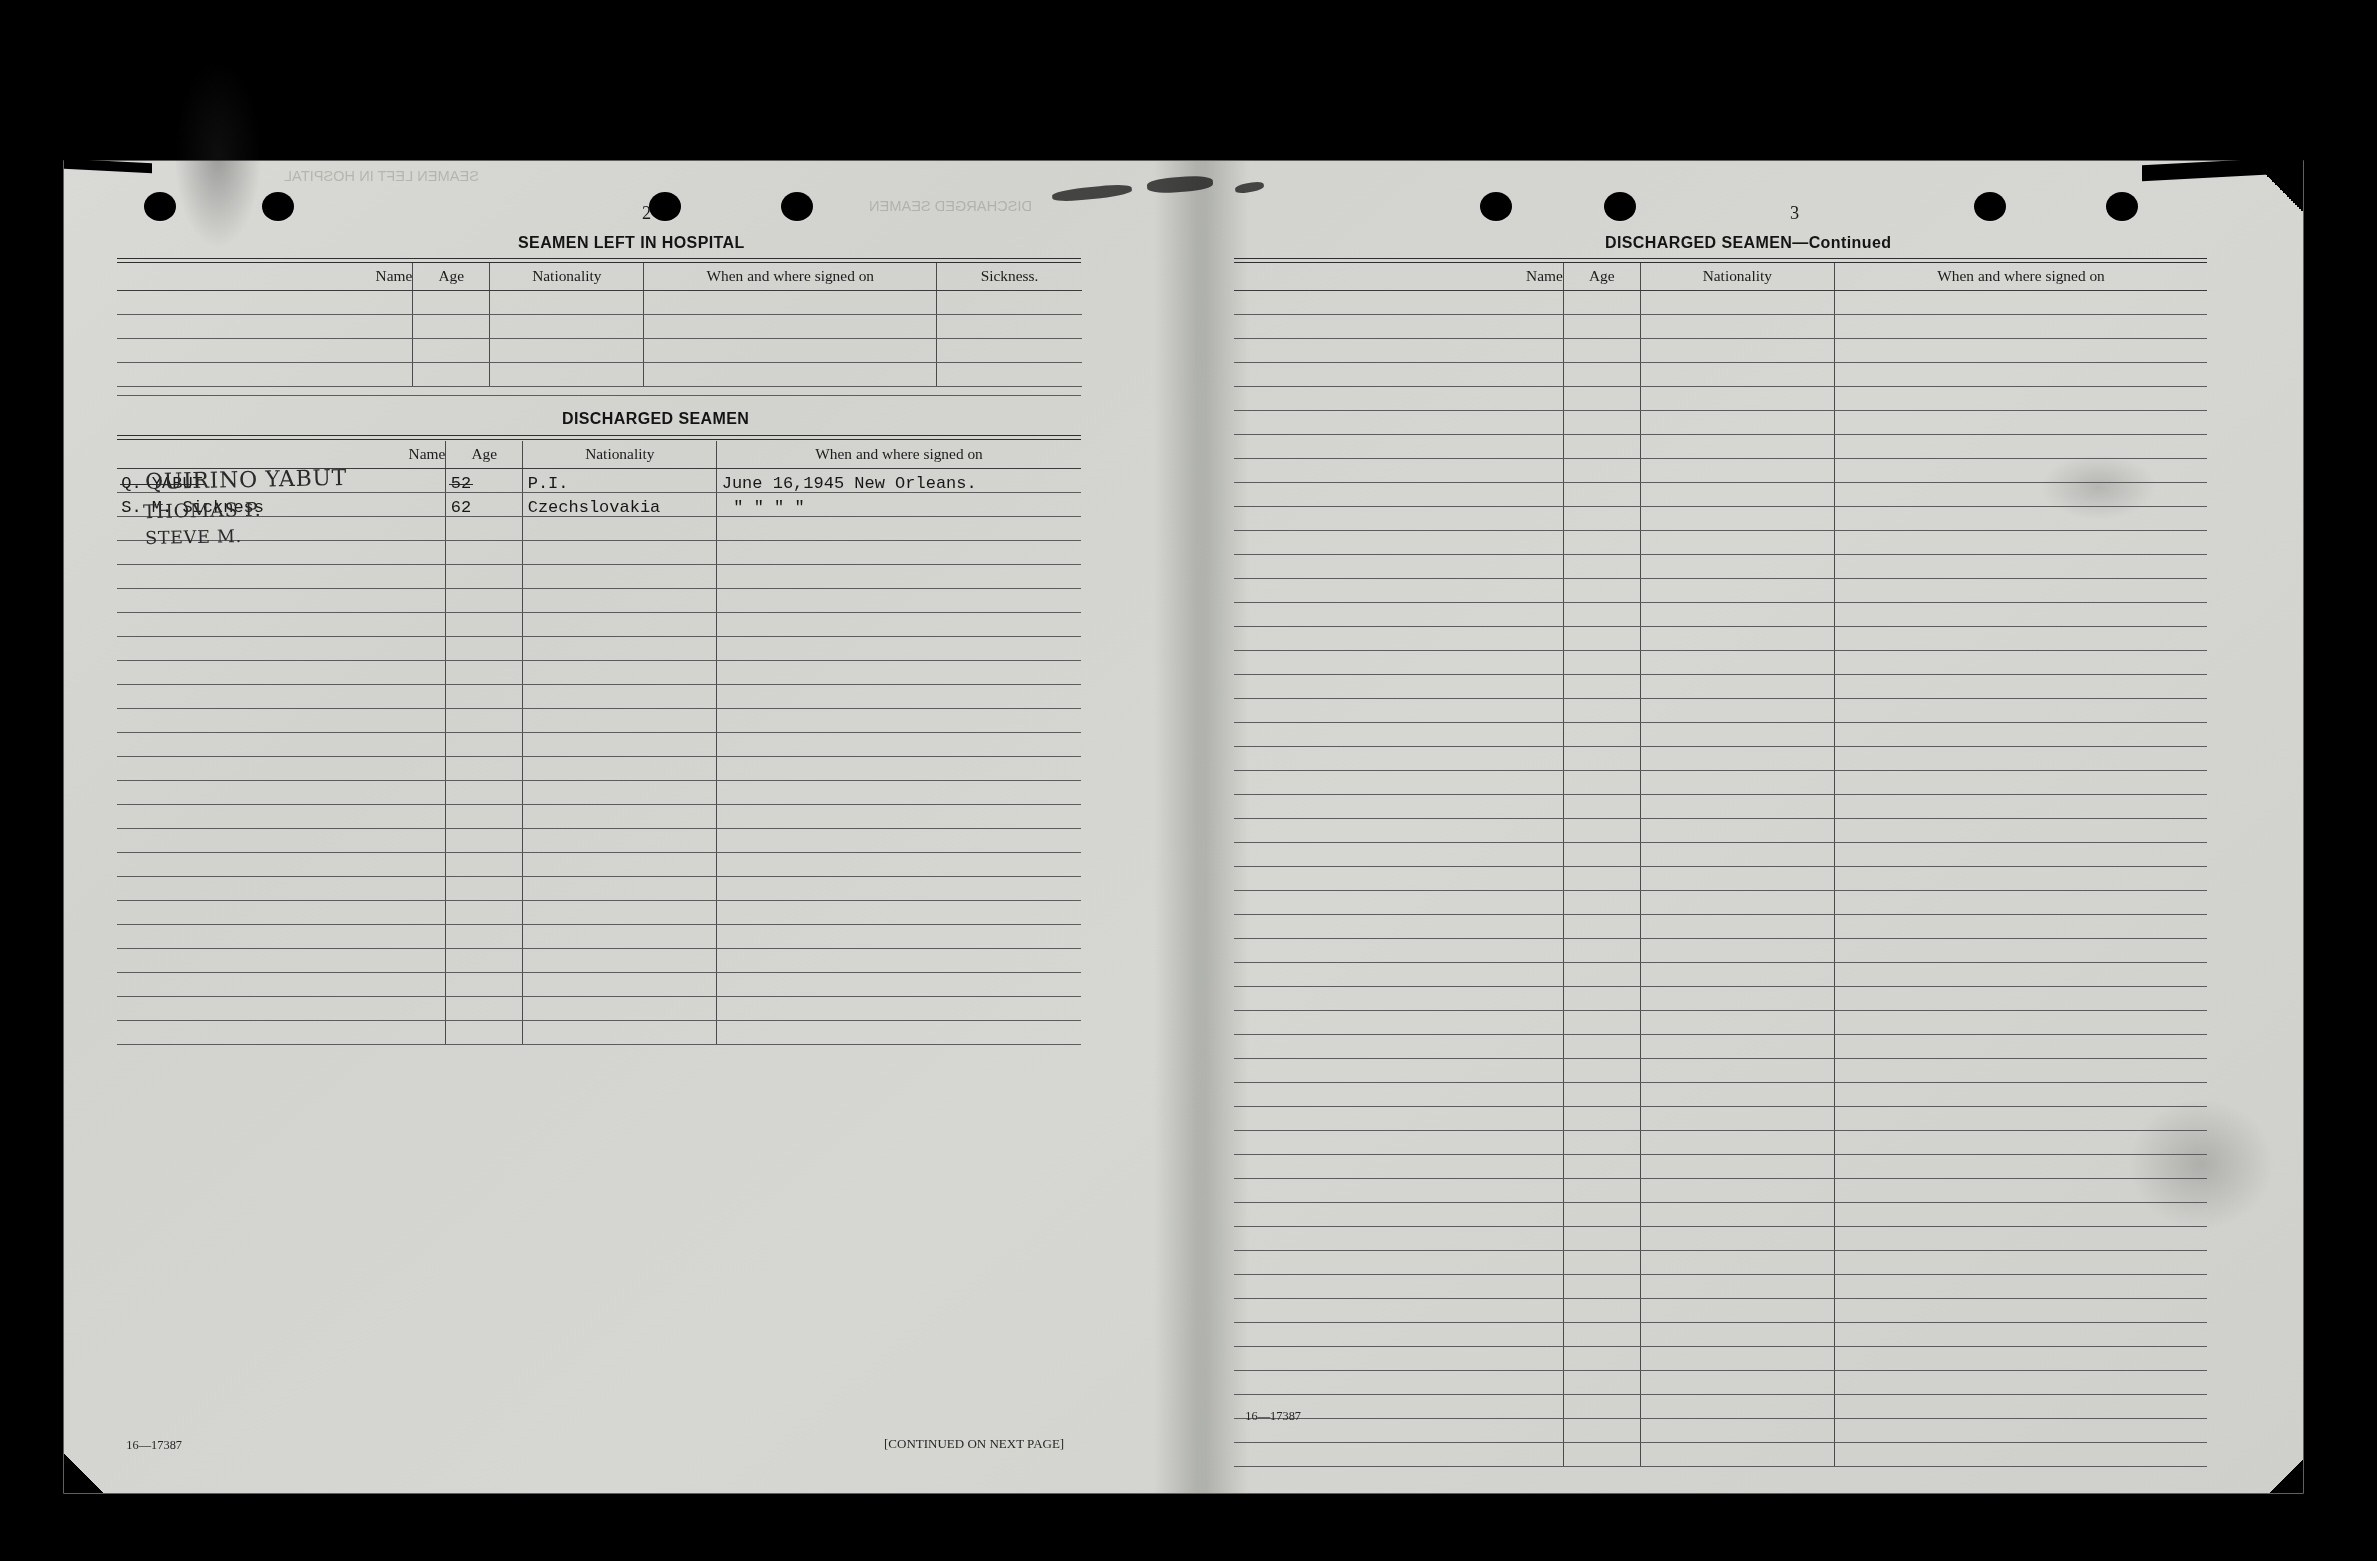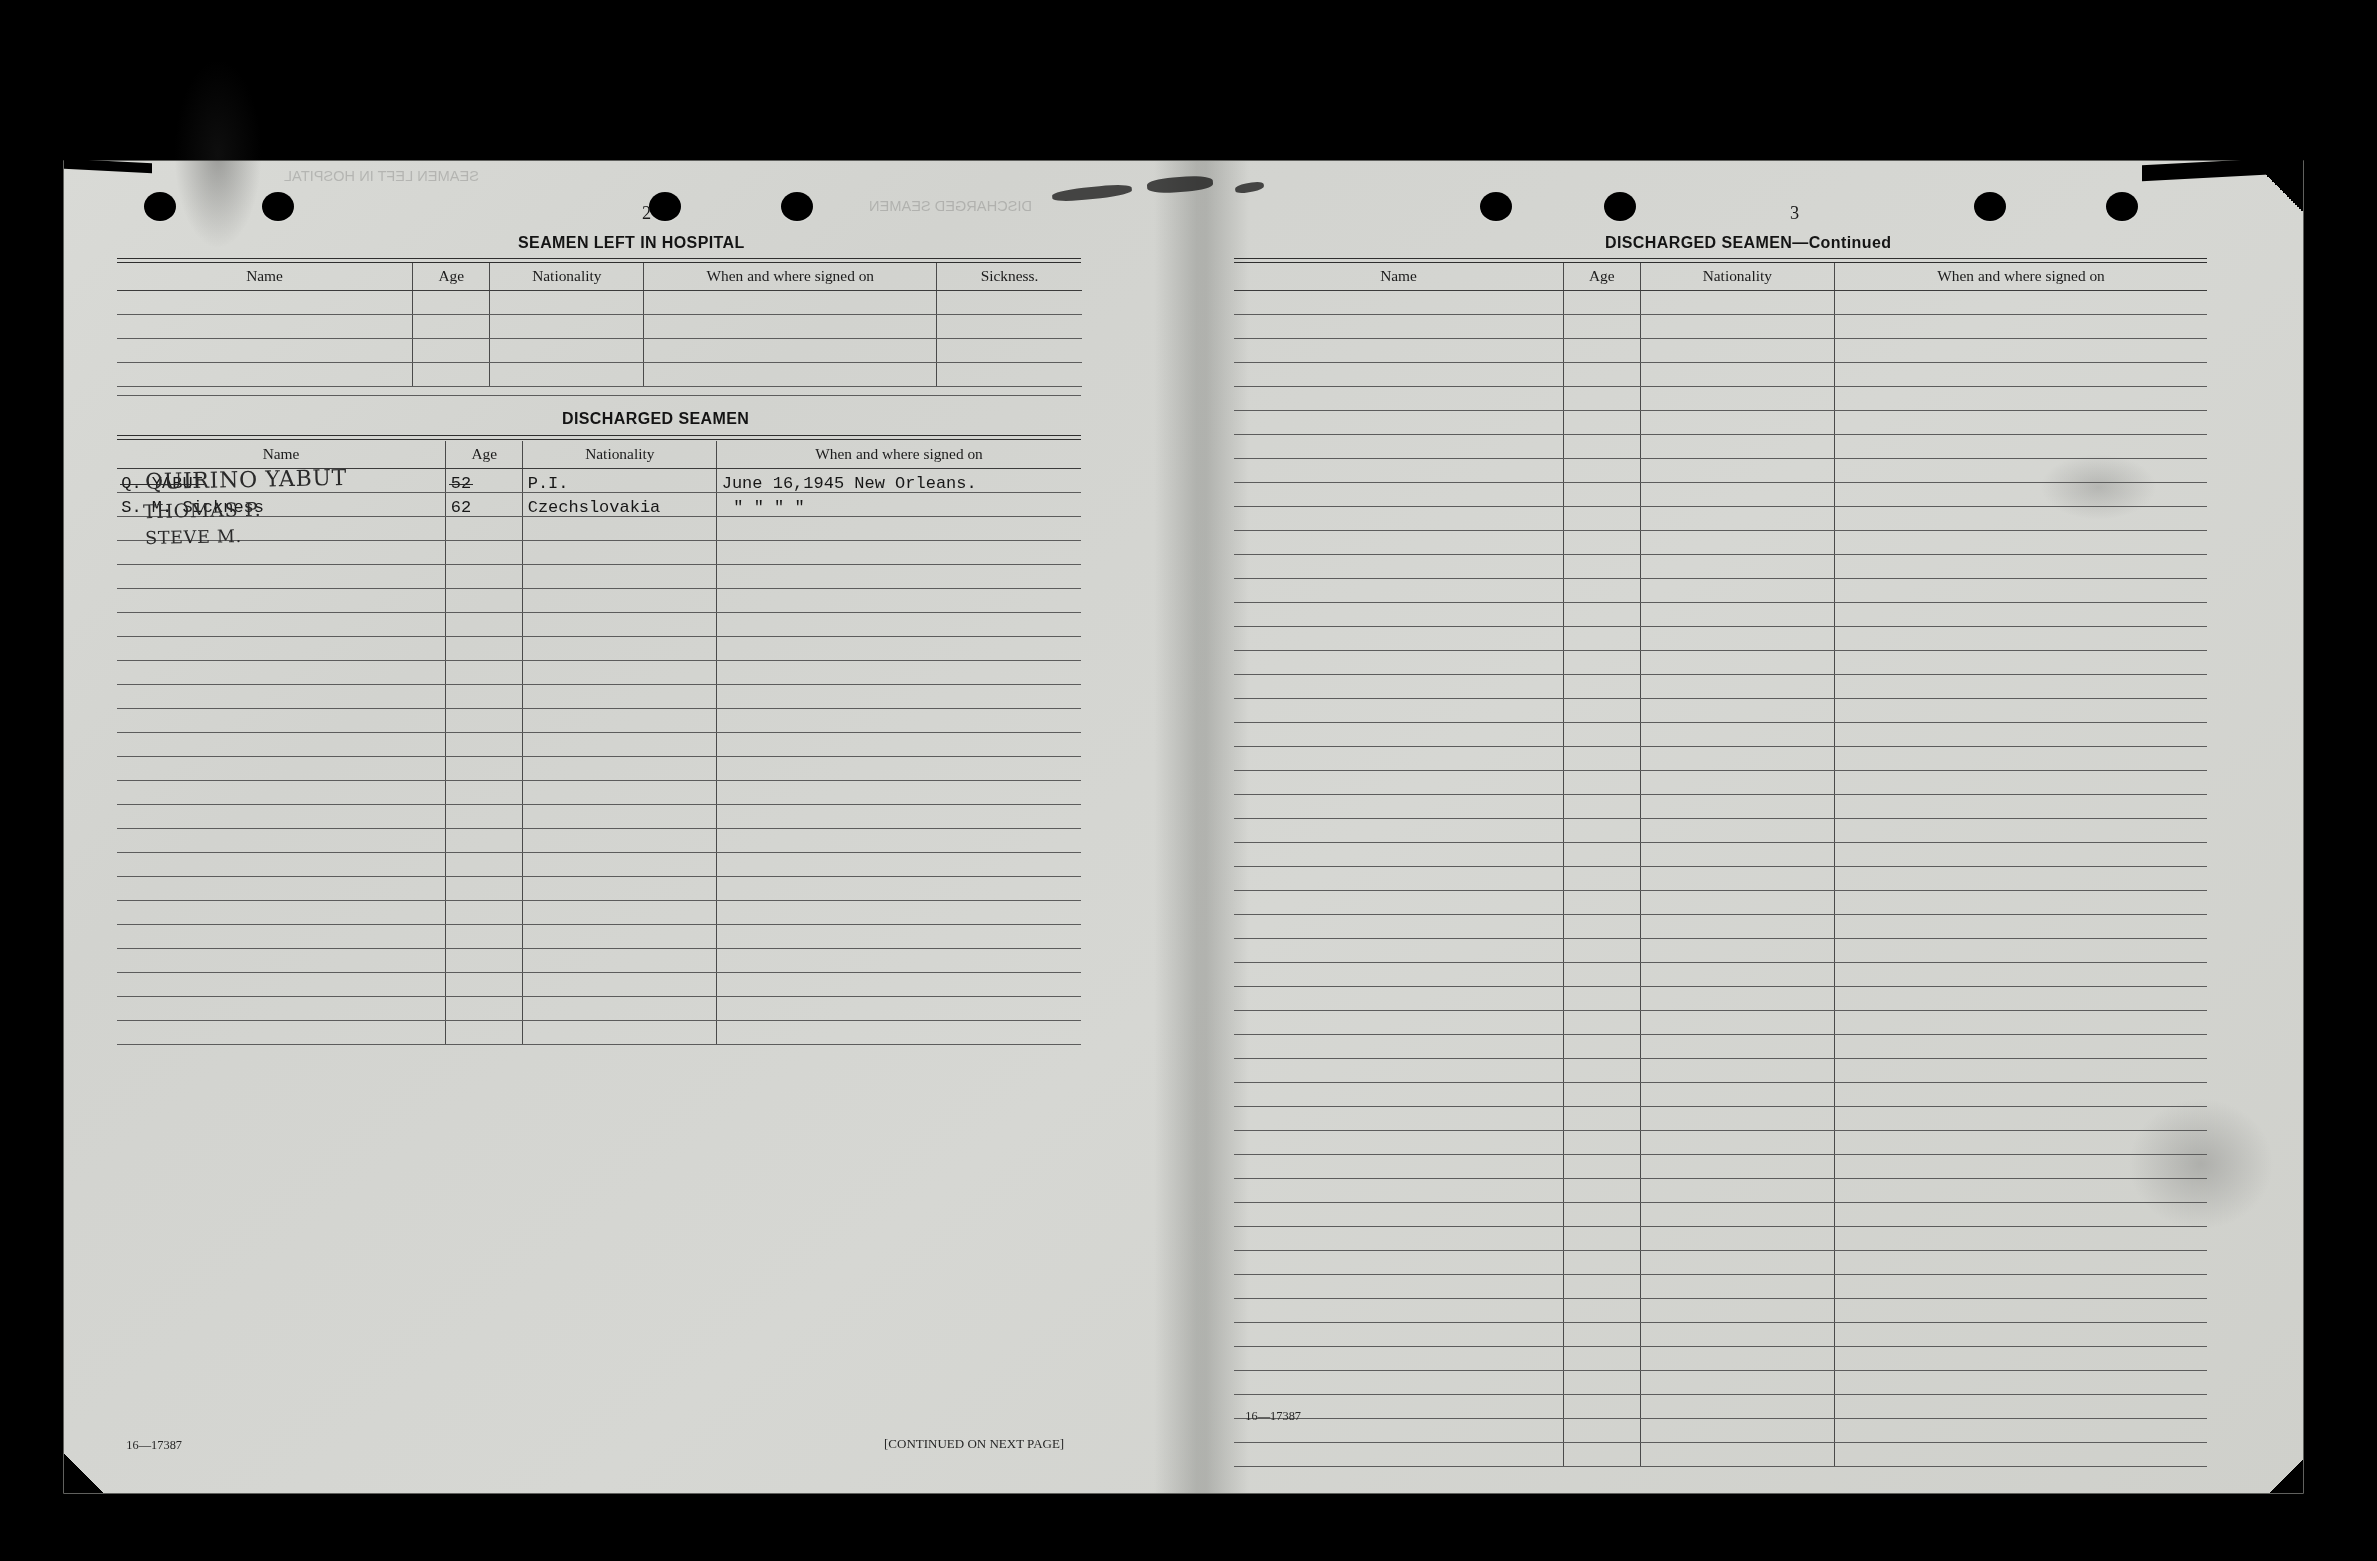--- a/index.html
+++ b/index.html
@@ -111,21 +111,21 @@
   }
   table.form th {
     font-weight: normal;
     font-size: 15.4px;
     text-align: center;
     padding: 4.4px 0 5.1px 0;
     border-bottom: 0.7px solid #3b3b3b;
     border-left: 0.7px solid #4a4a4a;
     white-space: nowrap;
   }
-  table.form th:first-child { border-left: none; }
+  table.form th:first-child { border-left: none; text-align: right; }
   table.form td {
     height: 23px;
     border-bottom: 0.7px solid #5c5c5c;
     border-left: 0.7px solid #4a4a4a;
     font-size: 17px;
     padding: 0 4.4px;
     vertical-align: bottom;
     line-height: 1.05;
     overflow: hidden;
     white-space: nowrap;

